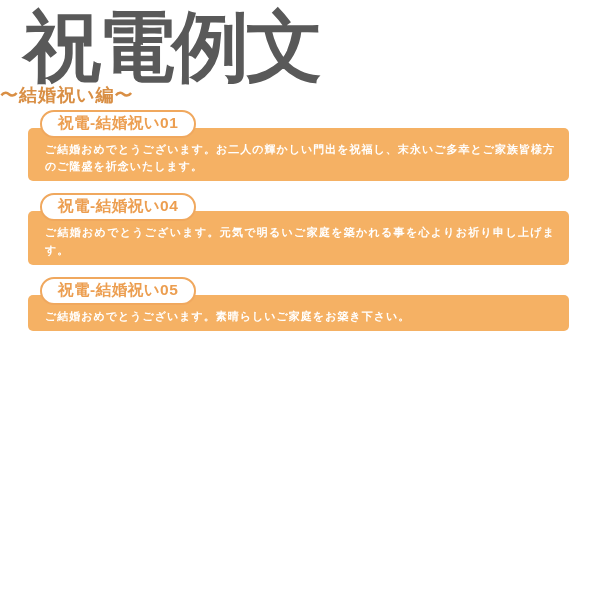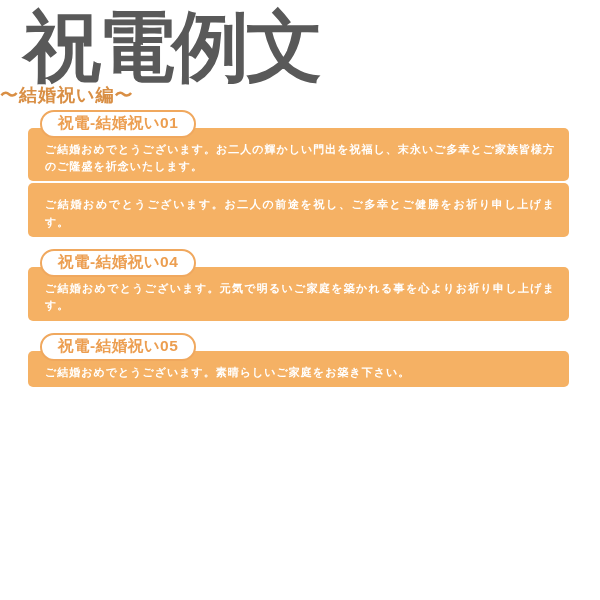--- a/index.html
+++ b/index.html
@@ -93,21 +93,20 @@
   <div class="section-header">〜結婚祝い編〜</div>
 
   <div class="blocks">
 
     <div class="block">
       <div class="tag">祝電-結婚祝い01</div>
       <div class="box">ご結婚おめでとうございます。お二人の輝かしい門出を祝福し、末永いご多幸とご家族皆様方のご隆盛を祈念いたします。</div>
     </div>
 
     <div class="block">
-      <div class="box">ご結婚おめでとうございます。お二人の前途を祝し、ご多幸とご健勝をお祈り申し上げます。</div>
     </div>
 
 
     <div class="block">
       <div class="tag">祝電-結婚祝い04</div>
       <div class="box">ご結婚おめでとうございます。元気で明るいご家庭を築かれる事を心よりお祈り申し上げます。</div>
     </div>
 
     <div class="block">
       <div class="tag">祝電-結婚祝い05</div>

